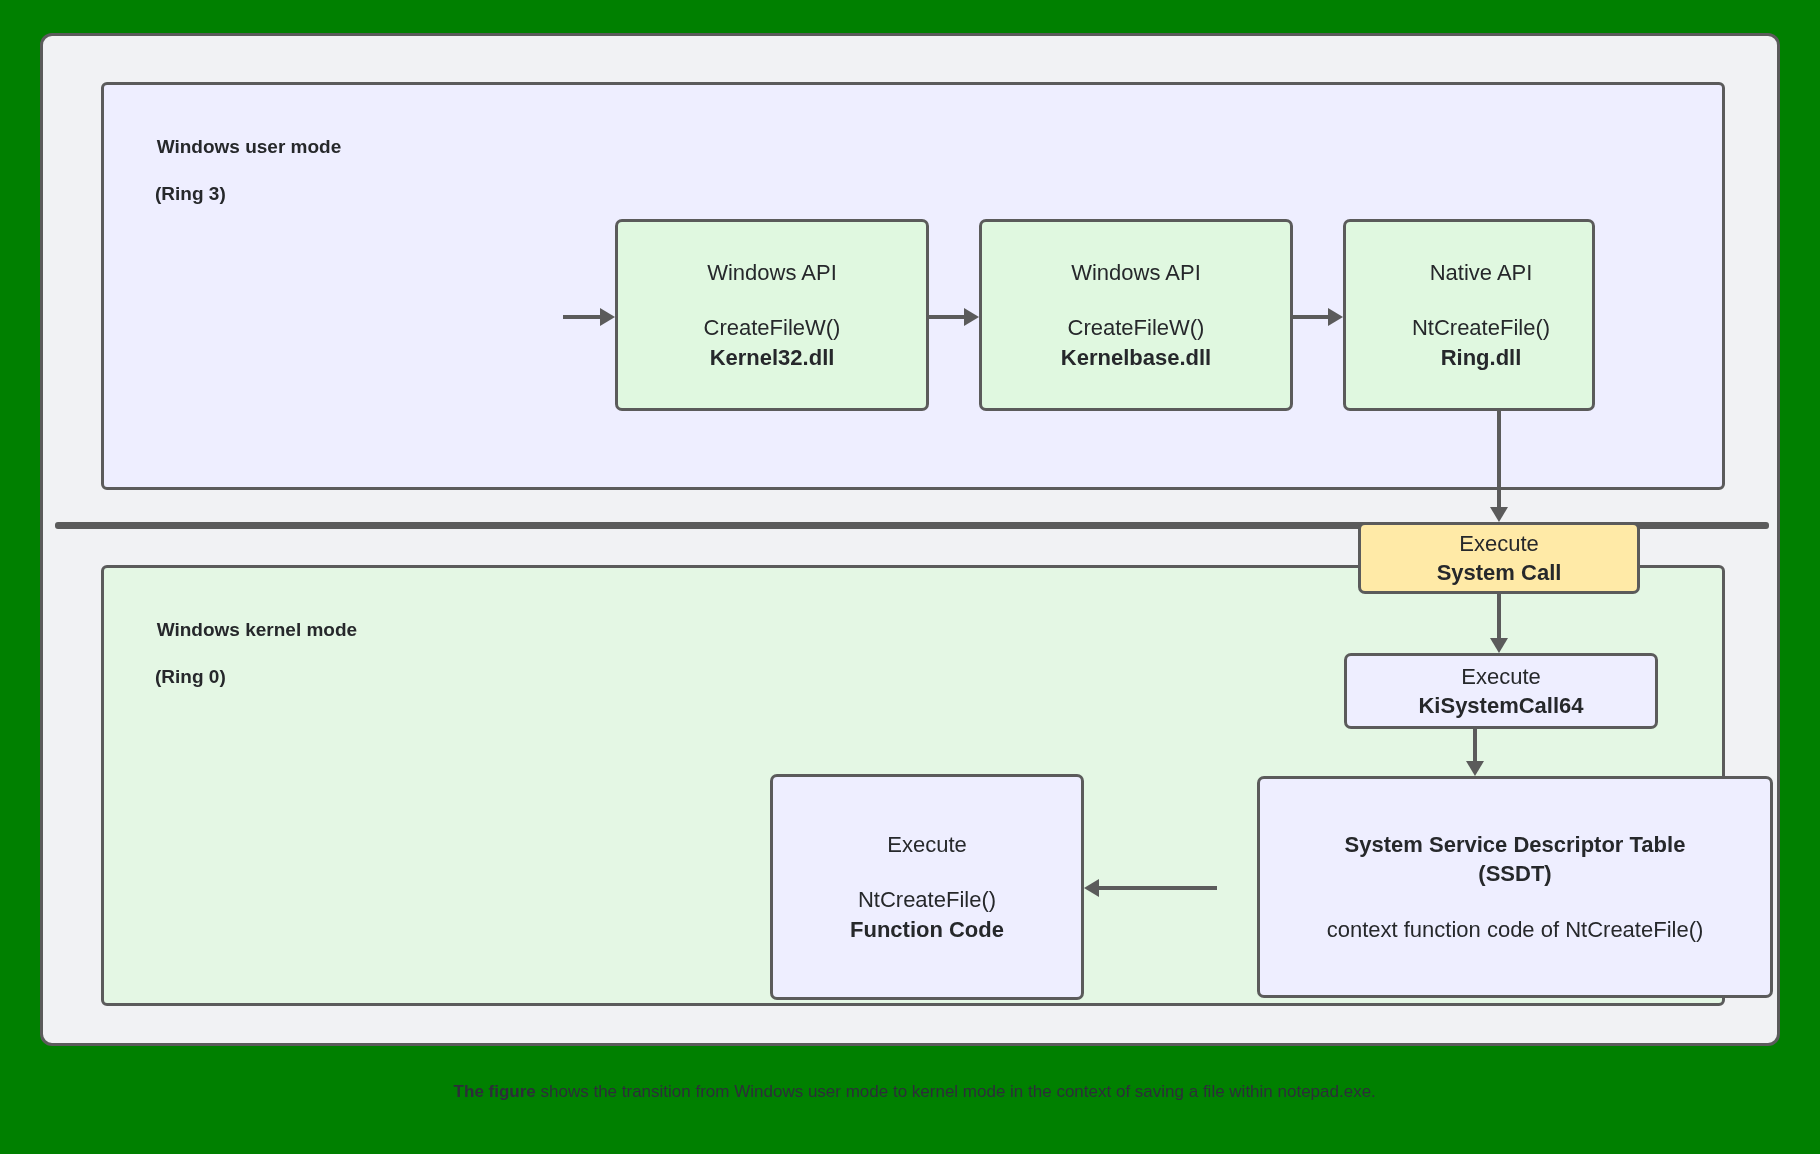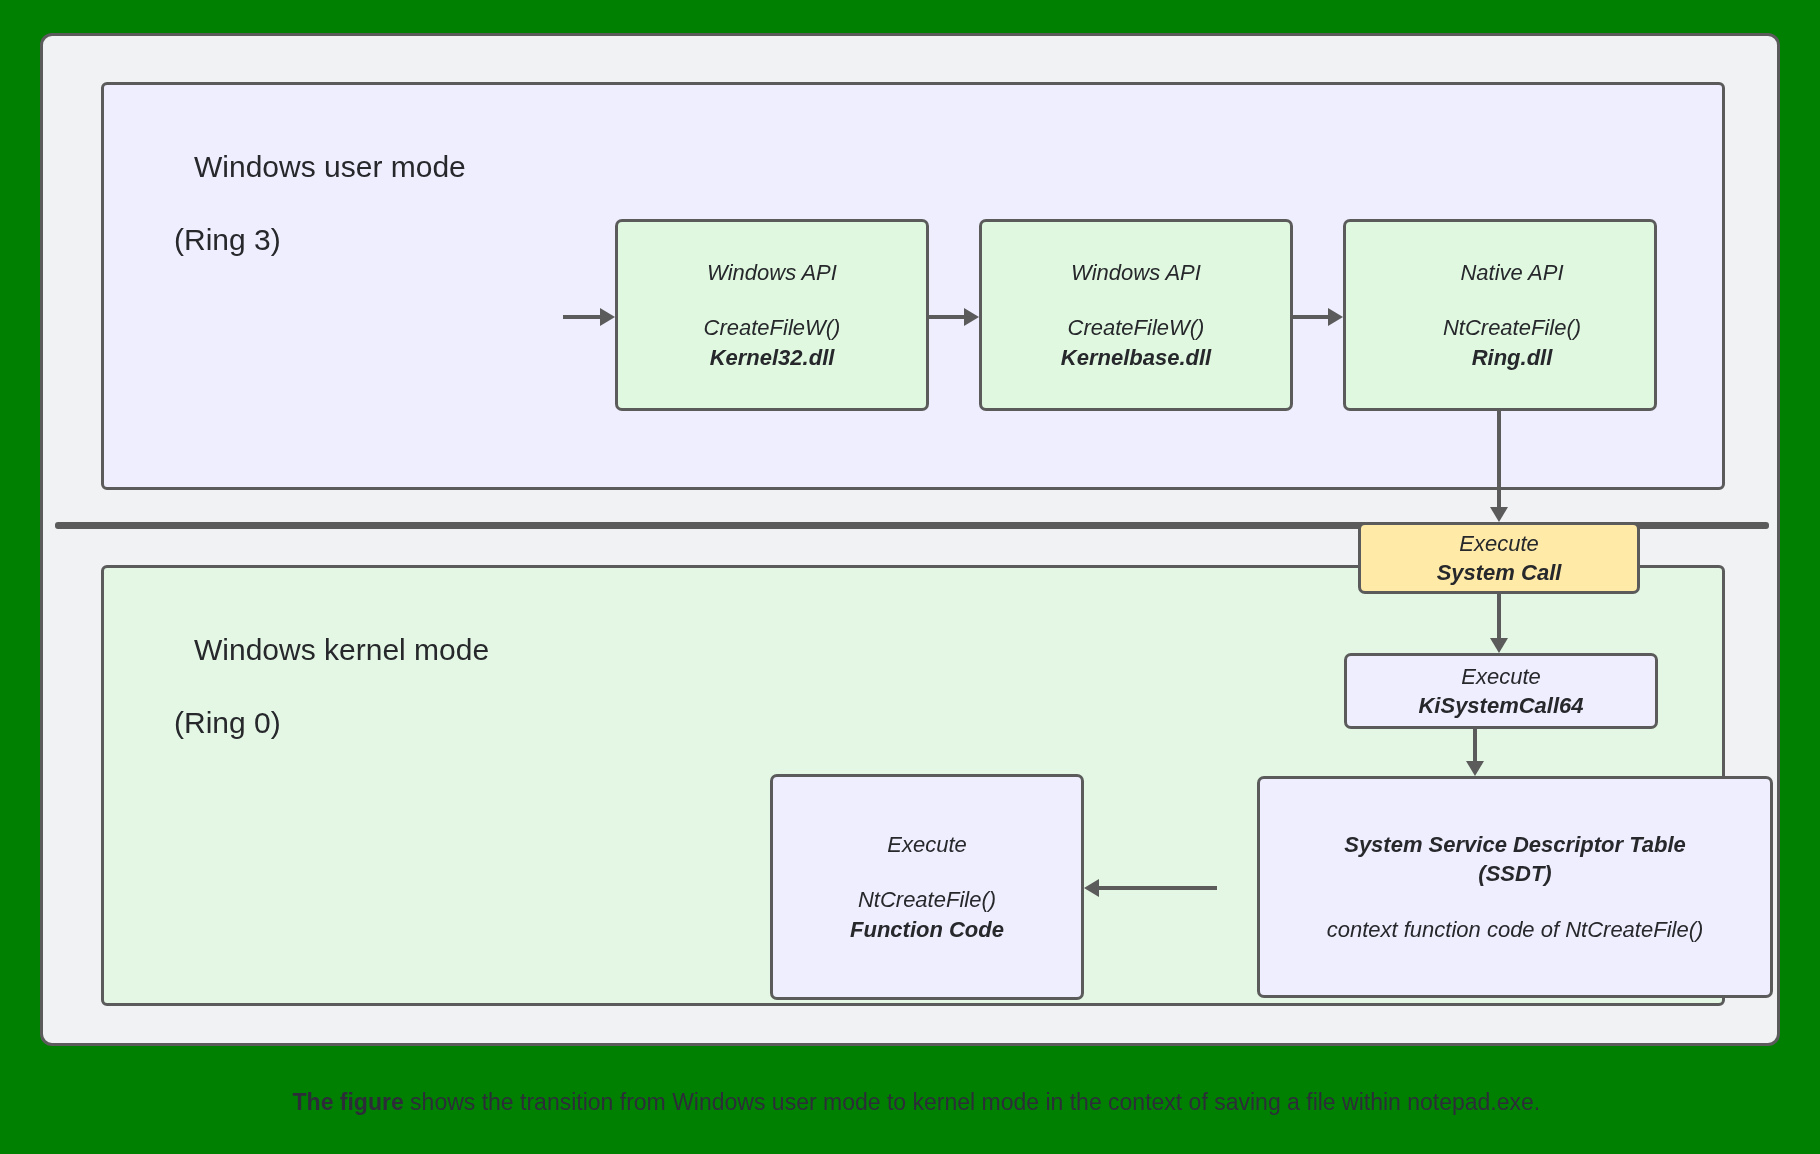--- a/index.html
+++ b/index.html
@@ -43,24 +43,24 @@
   }
   #kernel-mode-panel {
     left: 58px;
     top: 529px;
     width: 1624px;
     height: 441px;
     background: #e4f7e4;
   }
   .panel-title {
     position: absolute;
-    left: 40px;
+    left: 21px;
     top: 27px;
-    font-size: 30px;
-    font-weight: normal;
+    font-size: 19px;
+    font-weight: bold;
     color: #26282b;
     line-height: 1.22;
     white-space: pre;
   }
   .panel-title .second-line {
     display: block;
     padding-left: 30px;
   }
 
   
@@ -81,34 +81,33 @@
     border-radius: 7px;
     box-sizing: border-box;
     display: flex;
     flex-direction: column;
     align-items: center;
     justify-content: center;
     text-align: center;
     color: #26282b;
     font-size: 22px;
     line-height: 1.32;
-    font-style: italic;
   }
   .node.green { background: #e0f8e0; }
   .node.lav   { background: #eeeeff; }
   .node.yellow{ background: #ffeaa7; }
   .node .ln { display: block; white-space: pre; }
   .node .ln.b { font-weight: bold; }
   .node .gap { height: 26px; }
 
   
   #node-notepad        { left: 236px; top: 207px; width: 284px; height: 144px; }
   #node-kernel32       { left: 572px; top: 183px; width: 314px; height: 192px; }
   #node-kernelbase     { left: 936px; top: 183px; width: 314px; height: 192px; }
-  #node-ntdll          { left: 1300px; top: 183px; width: 314px; height: 192px; padding-left: 24px; }
+  #node-ntdll          { left: 1300px; top: 183px; width: 252px; height: 192px; padding-left: 24px; }
   #node-system-call    { left: 1315px; top: 486px; width: 282px; height: 72px; }
   #node-kisyscall      { left: 1301px; top: 617px; width: 314px; height: 76px; }
   #node-ssdt           { left: 1174px; top: 740px; width: 516px; height: 222px; margin-left: 40px; }
   #node-function-code  { left: 727px; top: 738px; width: 314px; height: 226px; }
 
   
   .arrow-h, .arrow-v {
     position: absolute;
   }
   .arrow-h .shaft {
@@ -170,21 +169,21 @@
   #arrow-ssdt-function      { left: 1041px; top: 842px; width: 133px; height: 20px; }
   #arrow-ssdt-function .shaft { left: 10px; width: 123px; }
 
   
   #figure-caption {
     position: absolute;
     left: 0;
     top: 1062px;
     width: 1820px;
     text-align: center;
-    font-size: 23px;
+    font-size: 17px;
     color: #2d2d3a;
     white-space: pre;
   }
   #figure-caption .b { font-weight: bold; }
 </style>
 </head>
 <body>
 
 <div id="figure-card">
 

